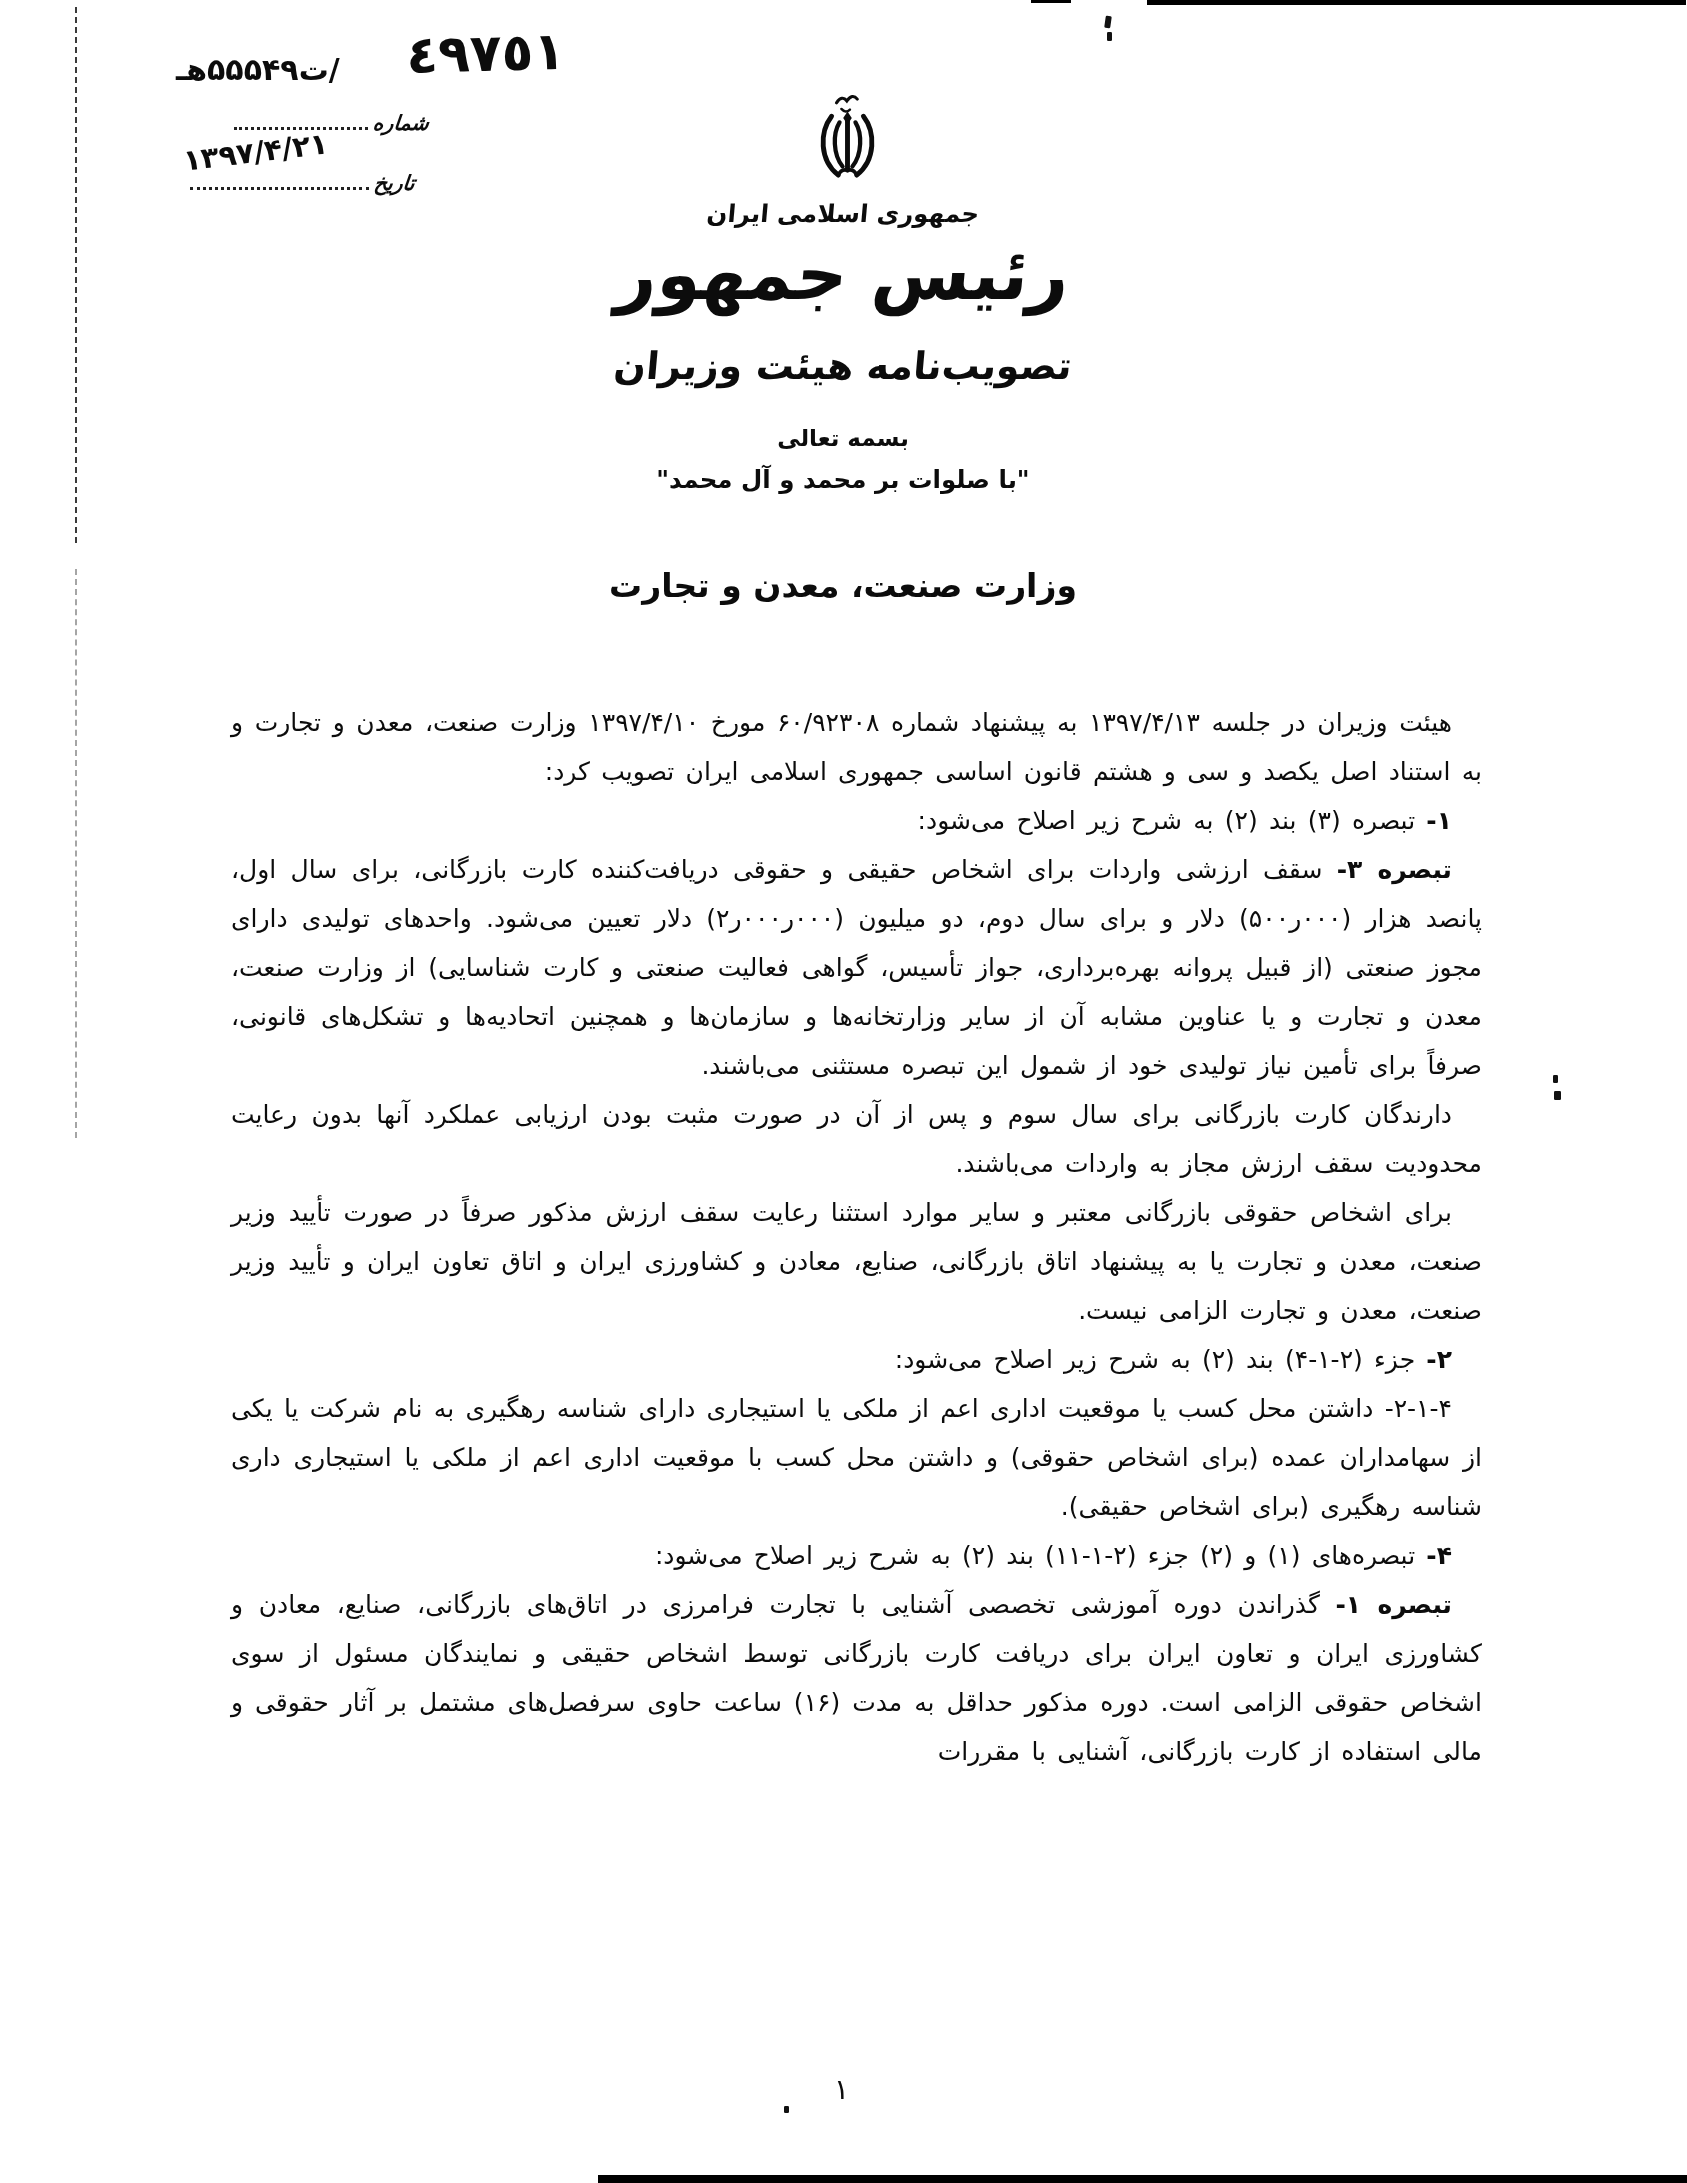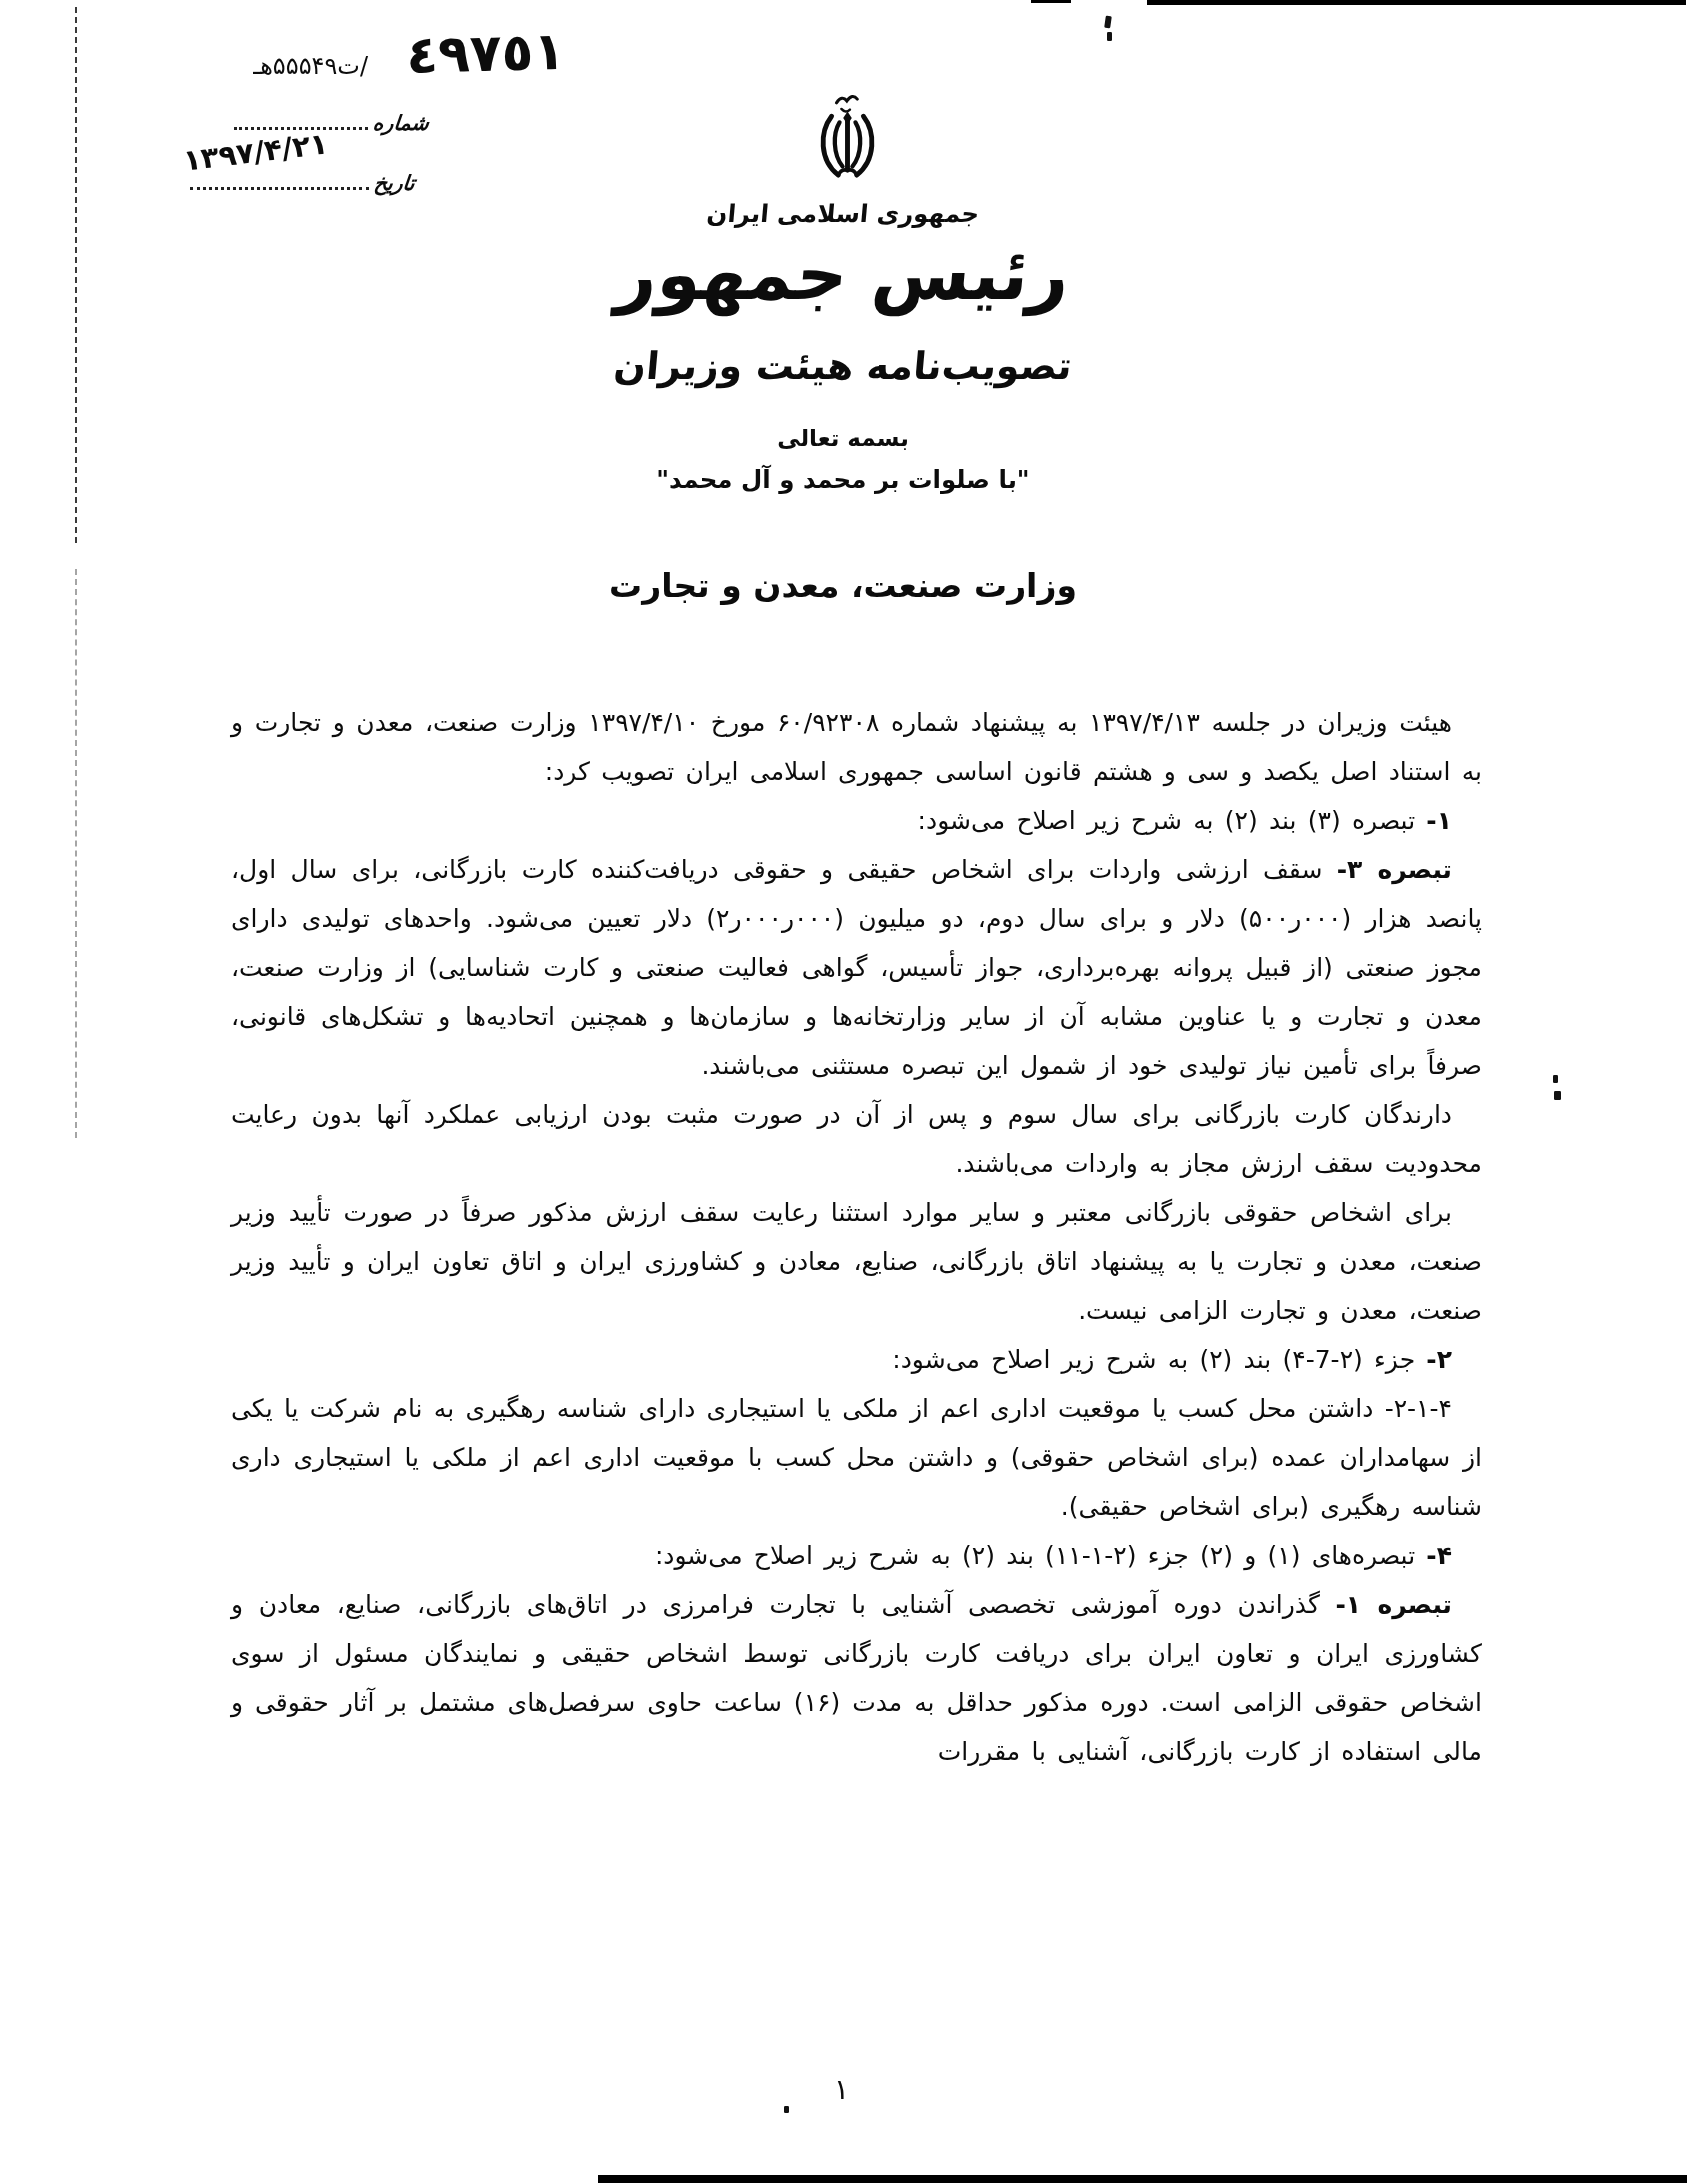--- a/index.html
+++ b/index.html
@@ -17,21 +17,21 @@
   .dash-line{position:absolute;width:0;border-left:2px dashed #3a3a3a;}
   .speck{position:absolute;background:#111;border-radius:1.3px;}
   
   .handwritten-number{
     position:absolute;left:394px;top:22.5px;width:172px;
     font-size:52px;font-weight:bold;letter-spacing:9.3px;
     transform:rotate(-1.5deg);white-space:nowrap;direction:rtl;
   }
   .ref-number{
     position:absolute;left:177px;top:52px;width:192px;
-    font-size:24px;font-weight:normal;direction:rtl;text-align:right;
+    font-size:30px;font-weight:bold;direction:rtl;text-align:left;
     white-space:nowrap;
   }
   .reg-row{position:absolute;display:flex;direction:rtl;align-items:flex-end;}
   .reg-label{
     font-size:20.5px;font-weight:bold;font-style:italic;
     transform:skewX(-6deg);white-space:nowrap;
   }
   .dots{flex:1;border-bottom:3.3px dotted #222;margin:0 5.3px 5.3px 0;height:0.7px;}
   .row-number{left:235px;top:111px;width:195px;}
   .row-date{left:191px;top:171px;width:225px;}
@@ -117,21 +117,21 @@
   <div class="center-line bismillah">بسمه تعالی</div>
   <div class="center-line salutation">"با صلوات بر محمد و آل محمد"</div>
   <div class="center-line ministry">وزارت صنعت، معدن و تجارت</div>
 
   <div class="doc-body">
     <p><b></b><span>هیئت وزیران در جلسه ۱۳۹۷/۴/۱۳ به پیشنهاد شماره ۶۰/۹۲۳۰۸ مورخ ۱۳۹۷/۴/۱۰ وزارت صنعت، معدن و تجارت و به استناد اصل یکصد و سی و هشتم قانون اساسی جمهوری اسلامی ایران تصویب کرد:</span></p>
     <p><b>۱-</b><span> تبصره (۳) بند (۲) به شرح زیر اصلاح می‌شود:</span></p>
     <p><b>تبصره ۳-</b><span> سقف ارزشی واردات برای اشخاص حقیقی و حقوقی دریافت‌کننده کارت بازرگانی، برای سال اول، پانصد هزار (۰۰۰ر۵۰۰) دلار و برای سال دوم، دو میلیون (۰۰۰ر۰۰۰ر۲) دلار تعیین می‌شود. واحدهای تولیدی دارای مجوز صنعتی (از قبیل پروانه بهره‌برداری، جواز تأسیس، گواهی فعالیت صنعتی و کارت شناسایی) از وزارت صنعت، معدن و تجارت و یا عناوین مشابه آن از سایر وزارتخانه‌ها و سازمان‌ها و همچنین اتحادیه‌ها و تشکل‌های قانونی، صرفاً برای تأمین نیاز تولیدی خود از شمول این تبصره مستثنی می‌باشند.</span></p>
     <p><b></b><span>دارندگان کارت بازرگانی برای سال سوم و پس از آن در صورت مثبت بودن ارزیابی عملکرد آنها بدون رعایت محدودیت سقف ارزش مجاز به واردات می‌باشند.</span></p>
     <p><b></b><span>برای اشخاص حقوقی بازرگانی معتبر و سایر موارد استثنا رعایت سقف ارزش مذکور صرفاً در صورت تأیید وزیر صنعت، معدن و تجارت یا به پیشنهاد اتاق بازرگانی، صنایع، معادن و کشاورزی ایران و اتاق تعاون ایران و تأیید وزیر صنعت، معدن و تجارت الزامی نیست.</span></p>
-    <p><b>۲-</b><span> جزء (۲-7-۴) بند (۲) به شرح زیر اصلاح می‌شود:</span></p>
+    <p><b>۲-</b><span> جزء (۲-۱-۴) بند (۲) به شرح زیر اصلاح می‌شود:</span></p>
     <p><b></b><span>۲-۱-۴- داشتن محل کسب یا موقعیت اداری اعم از ملکی یا استیجاری دارای شناسه رهگیری به نام شرکت یا یکی از سهامداران عمده (برای اشخاص حقوقی) و داشتن محل کسب با موقعیت اداری اعم از ملکی یا استیجاری داری شناسه رهگیری (برای اشخاص حقیقی).</span></p>
     <p><b>۴-</b><span> تبصره‌های (۱) و (۲) جزء (۲-۱-۱۱) بند (۲) به شرح زیر اصلاح می‌شود:</span></p>
     <p><b>تبصره ۱-</b><span> گذراندن دوره آموزشی تخصصی آشنایی با تجارت فرامرزی در اتاق‌های بازرگانی، صنایع، معادن و کشاورزی ایران و تعاون ایران برای دریافت کارت بازرگانی توسط اشخاص حقیقی و نمایندگان مسئول از سوی اشخاص حقوقی الزامی است. دوره مذکور حداقل به مدت (۱۶) ساعت حاوی سرفصل‌های مشتمل بر آثار حقوقی و مالی استفاده از کارت بازرگانی، آشنایی با مقررات</span></p>
   </div>
 
   <div class="page-number">۱</div>
 
 </div>
 
 

